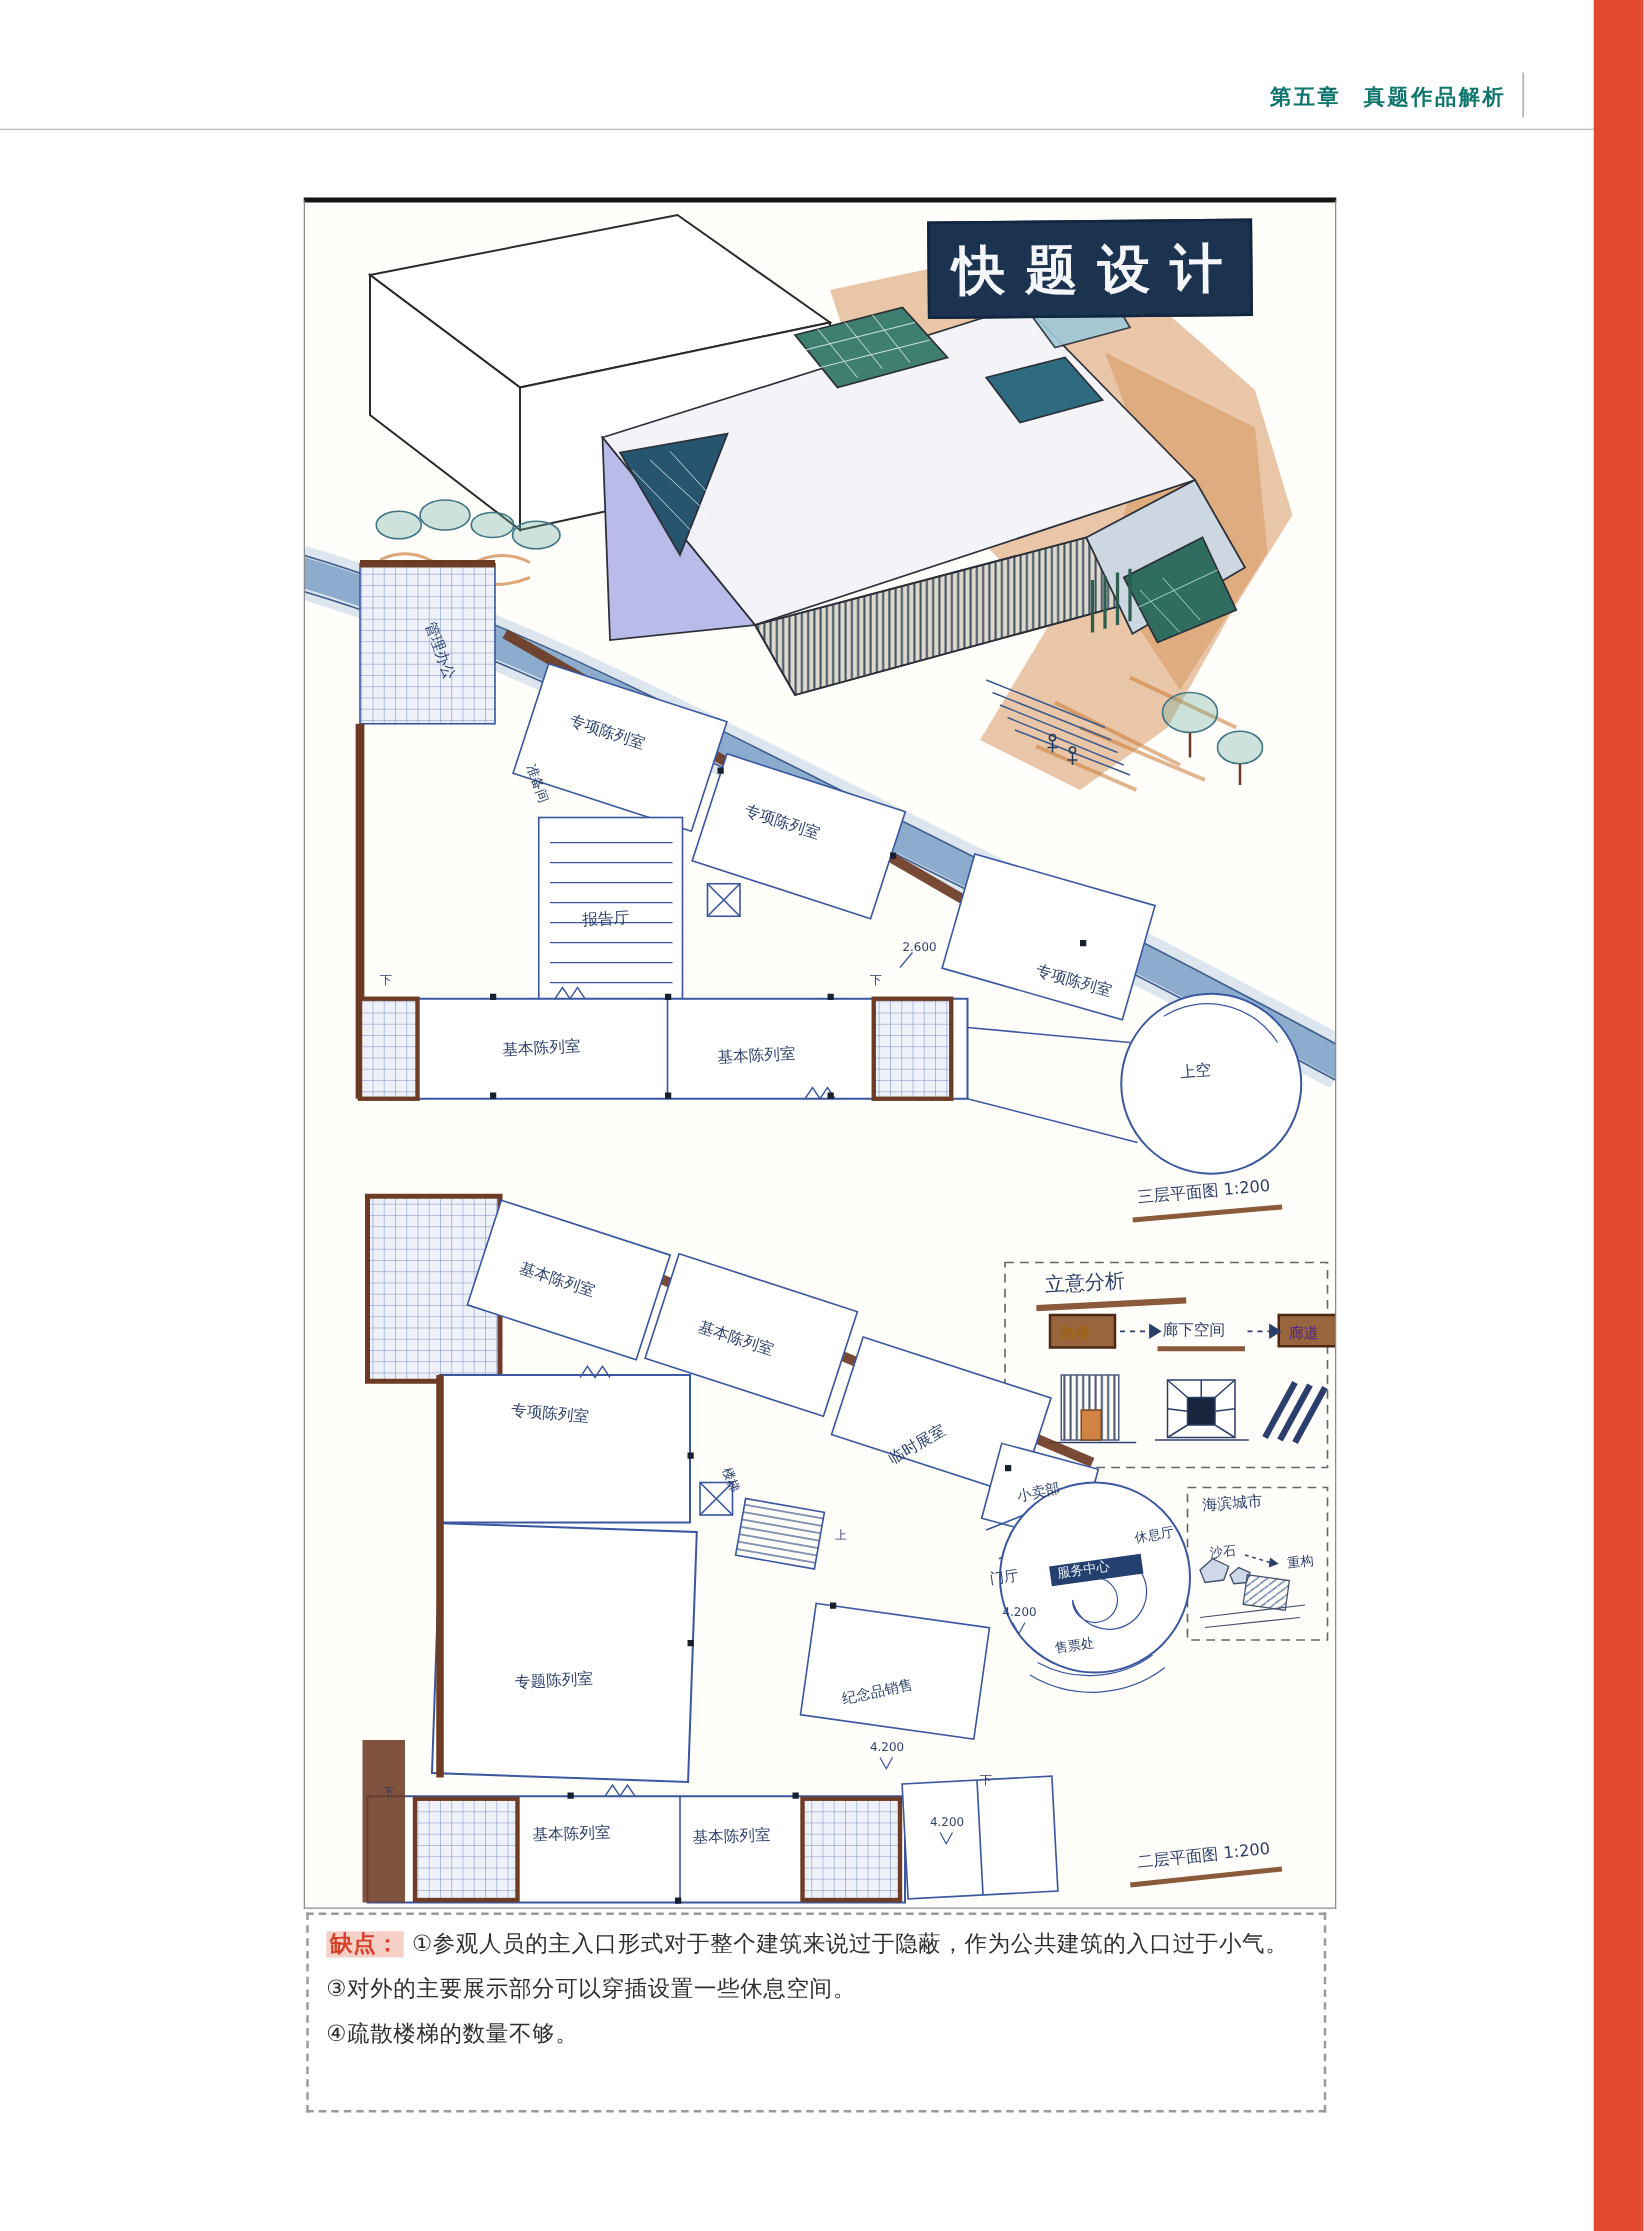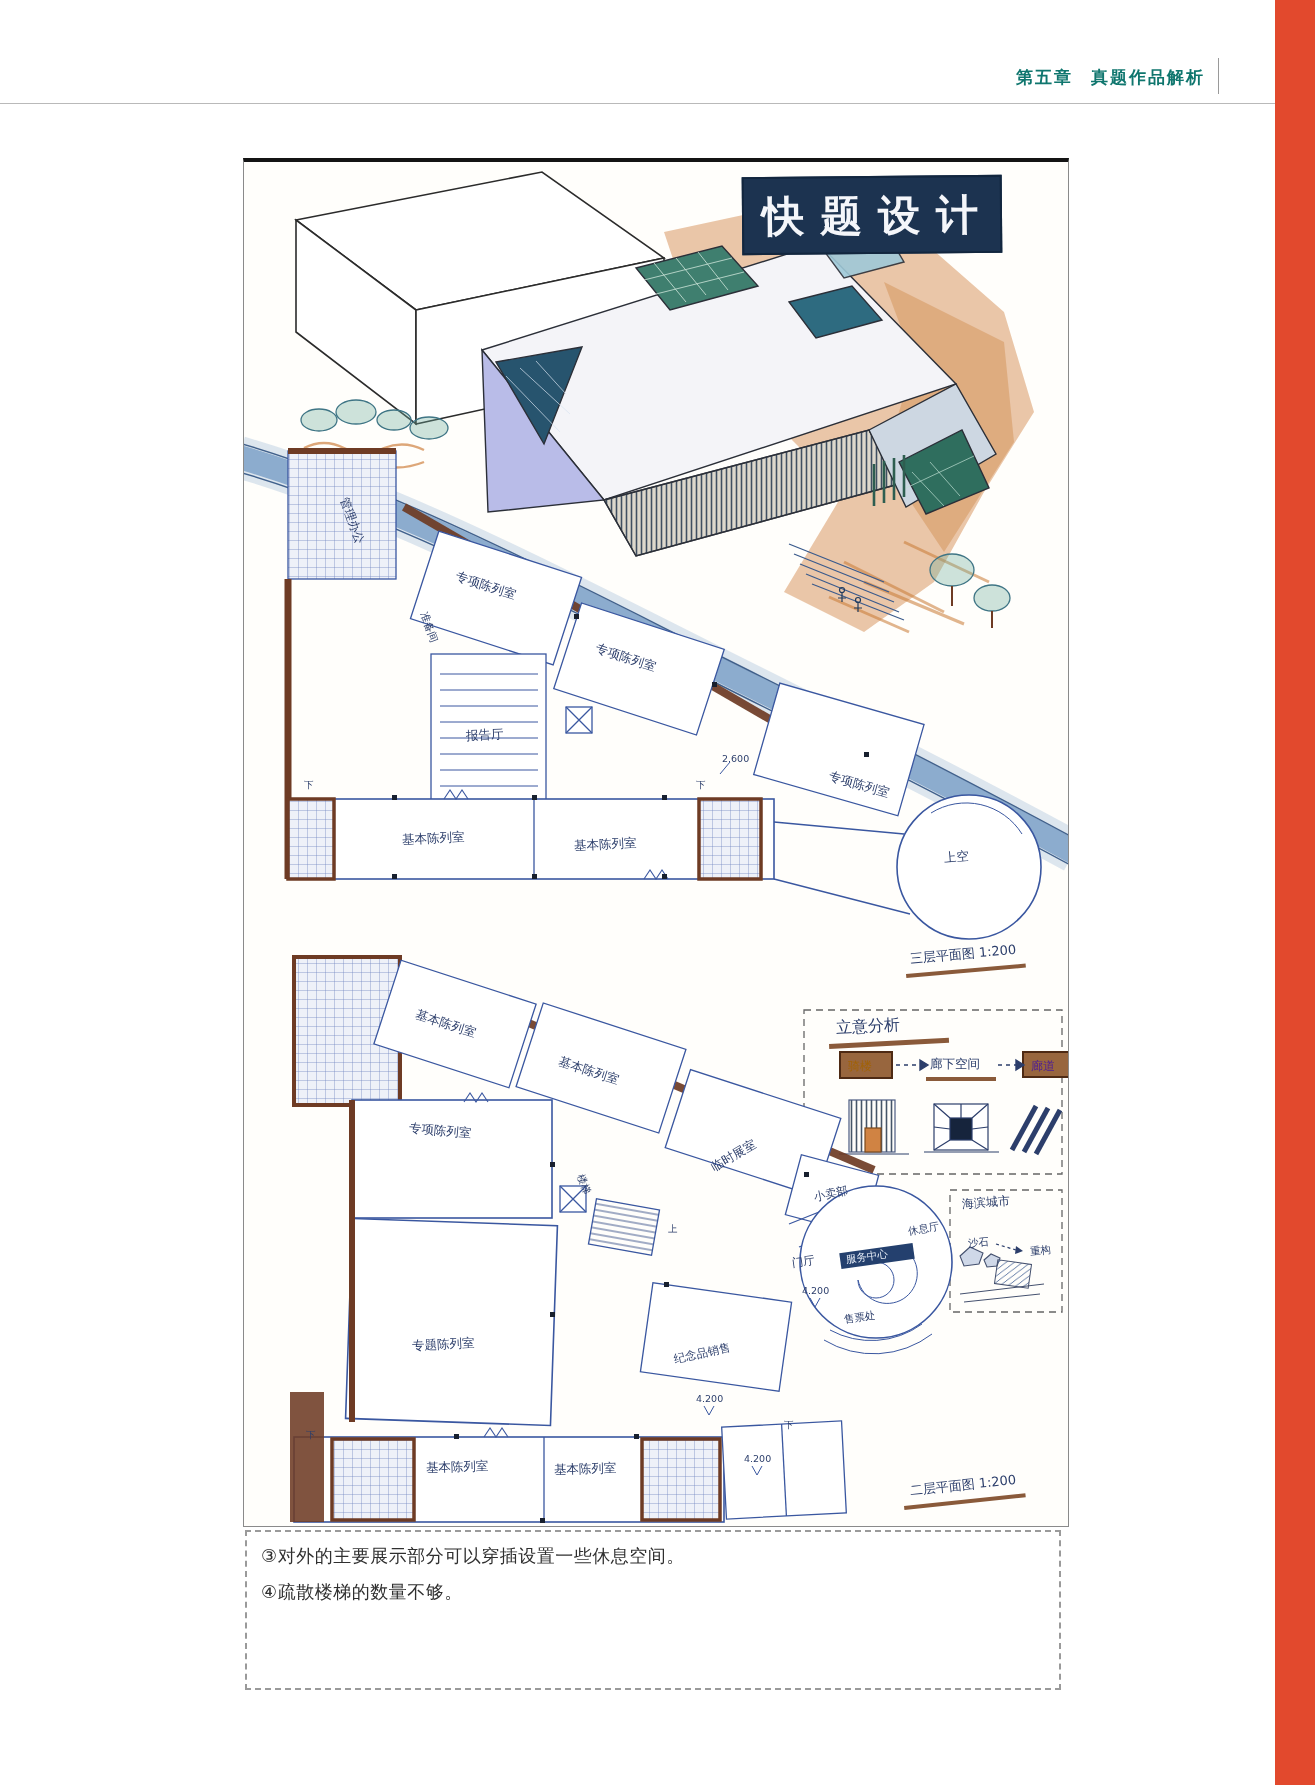--- a/index.html
+++ b/index.html
@@ -319,17 +319,18 @@
         <span class="hand-label" style="left: 500px; top: 1292px; font-size: 9.5px; transform: rotate(0deg);">4.200</span>
         <span class="hand-label" style="left: 182px; top: 1300px; font-size: 12.5px; transform: rotate(-2deg);">基本陈列室</span>
         <span class="hand-label" style="left: 310px; top: 1302px; font-size: 12.5px; transform: rotate(-2deg);">基本陈列室</span>
         <span class="hand-label" style="left: 62px; top: 1268px; font-size: 9.5px; transform: rotate(0deg);">下</span>
         <span class="hand-label" style="left: 540px; top: 1258px; font-size: 9.5px; transform: rotate(0deg);">下</span>
         <span class="hand-label" style="left: 666px; top: 1322px; font-size: 13px; transform: rotate(-6deg);">二层平面图 1:200</span>
       </div>
   </div>
 
   <div class="critique">
+    <p class="crit-line"><span class="crit-tag">缺点：</span><span>①参观人员的主入口形式对于整个建筑来说过于隐蔽，作为公共建筑的入口过于小气。</span></p>
     <p class="crit-line"><span>③对外的主要展示部分可以穿插设置一些休息空间。</span></p>
     <p class="crit-line"><span>④疏散楼梯的数量不够。</span></p>
   </div>
 
 </div>
 
 </body></html>

